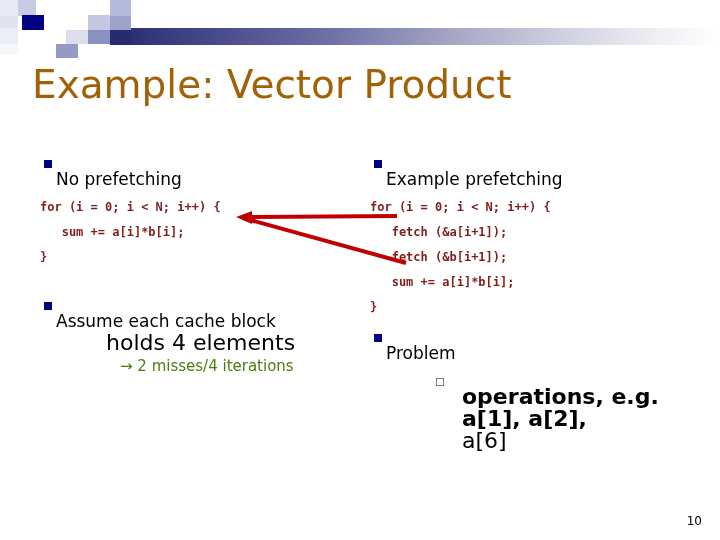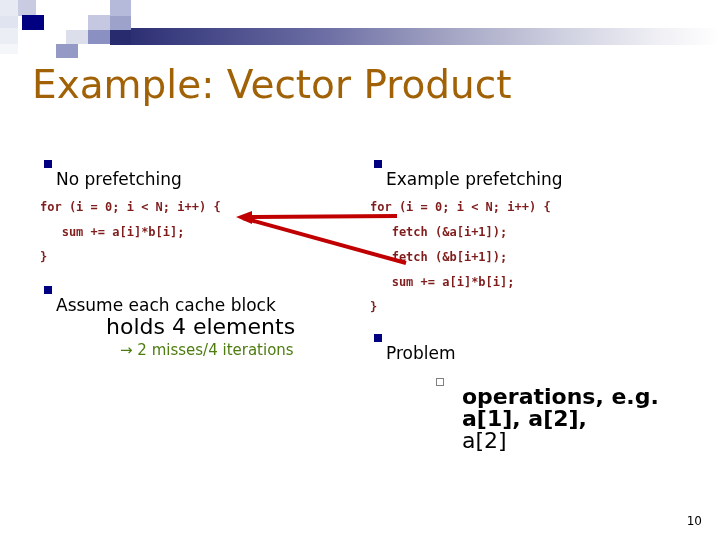--- a/index.html
+++ b/index.html
@@ -161,21 +161,21 @@
     <div class="bullet-marker-filled bullet-l1"></div>
     <div class="bullet-text">No prefetching</div>
   </div>
 
   <div class="code-block-left">
     <div class="code-line">for (i = 0; i &lt; N; i++) {</div>
     <div class="code-line">   sum += a[i]*b[i];</div>
     <div class="code-line">}</div>
   </div>
 
-  <div class="bullet-row" style="margin-top:8px;justify-content:flex-end;">
+  <div class="bullet-row" style="margin-top:24px;justify-content:flex-end;">
     <div class="bullet-marker-filled bullet-l1"></div>
     <div class="bullet-text">Assume each cache block</div>
   </div>
   <div class="sub-line">holds 4 elements</div>
   <div class="arrow-line">→ 2 misses/4 iterations</div>
 
 </div>
 
 <div class="column" id="right-column">
 
@@ -194,21 +194,21 @@
 
   <div class="bullet-row" style="margin-top:6px;justify-content:flex-end;">
     <div class="bullet-marker-filled bullet-l1"></div>
     <div class="bullet-text">Problem</div>
   </div>
 
   <div class="bullet-row" style="margin-top:7px;">
     <div class="bullet-marker-hollow bullet-l2"></div>
   </div>
   <div class="sub-line" style="margin-left:94px;font-weight:bold;">operations, e.g. a[1], a[2],</div>
-  <div class="sub-line" style="margin-left:94px;">a[2]</div>
+  <div class="sub-line" style="margin-left:94px;">a[6]</div>
 
 </div>
 
 <svg id="annotation-svg" viewBox="0 0 720 540">
   <line x1="397" y1="216" x2="243" y2="217" stroke="#C00000" stroke-width="4"></line>
   <line x1="406" y1="263" x2="243" y2="218" stroke="#C00000" stroke-width="4"></line>
   <polygon points="236,217 252,211 252,224" fill="#C00000"></polygon>
 </svg>
 
 <div id="page-number">10</div>

